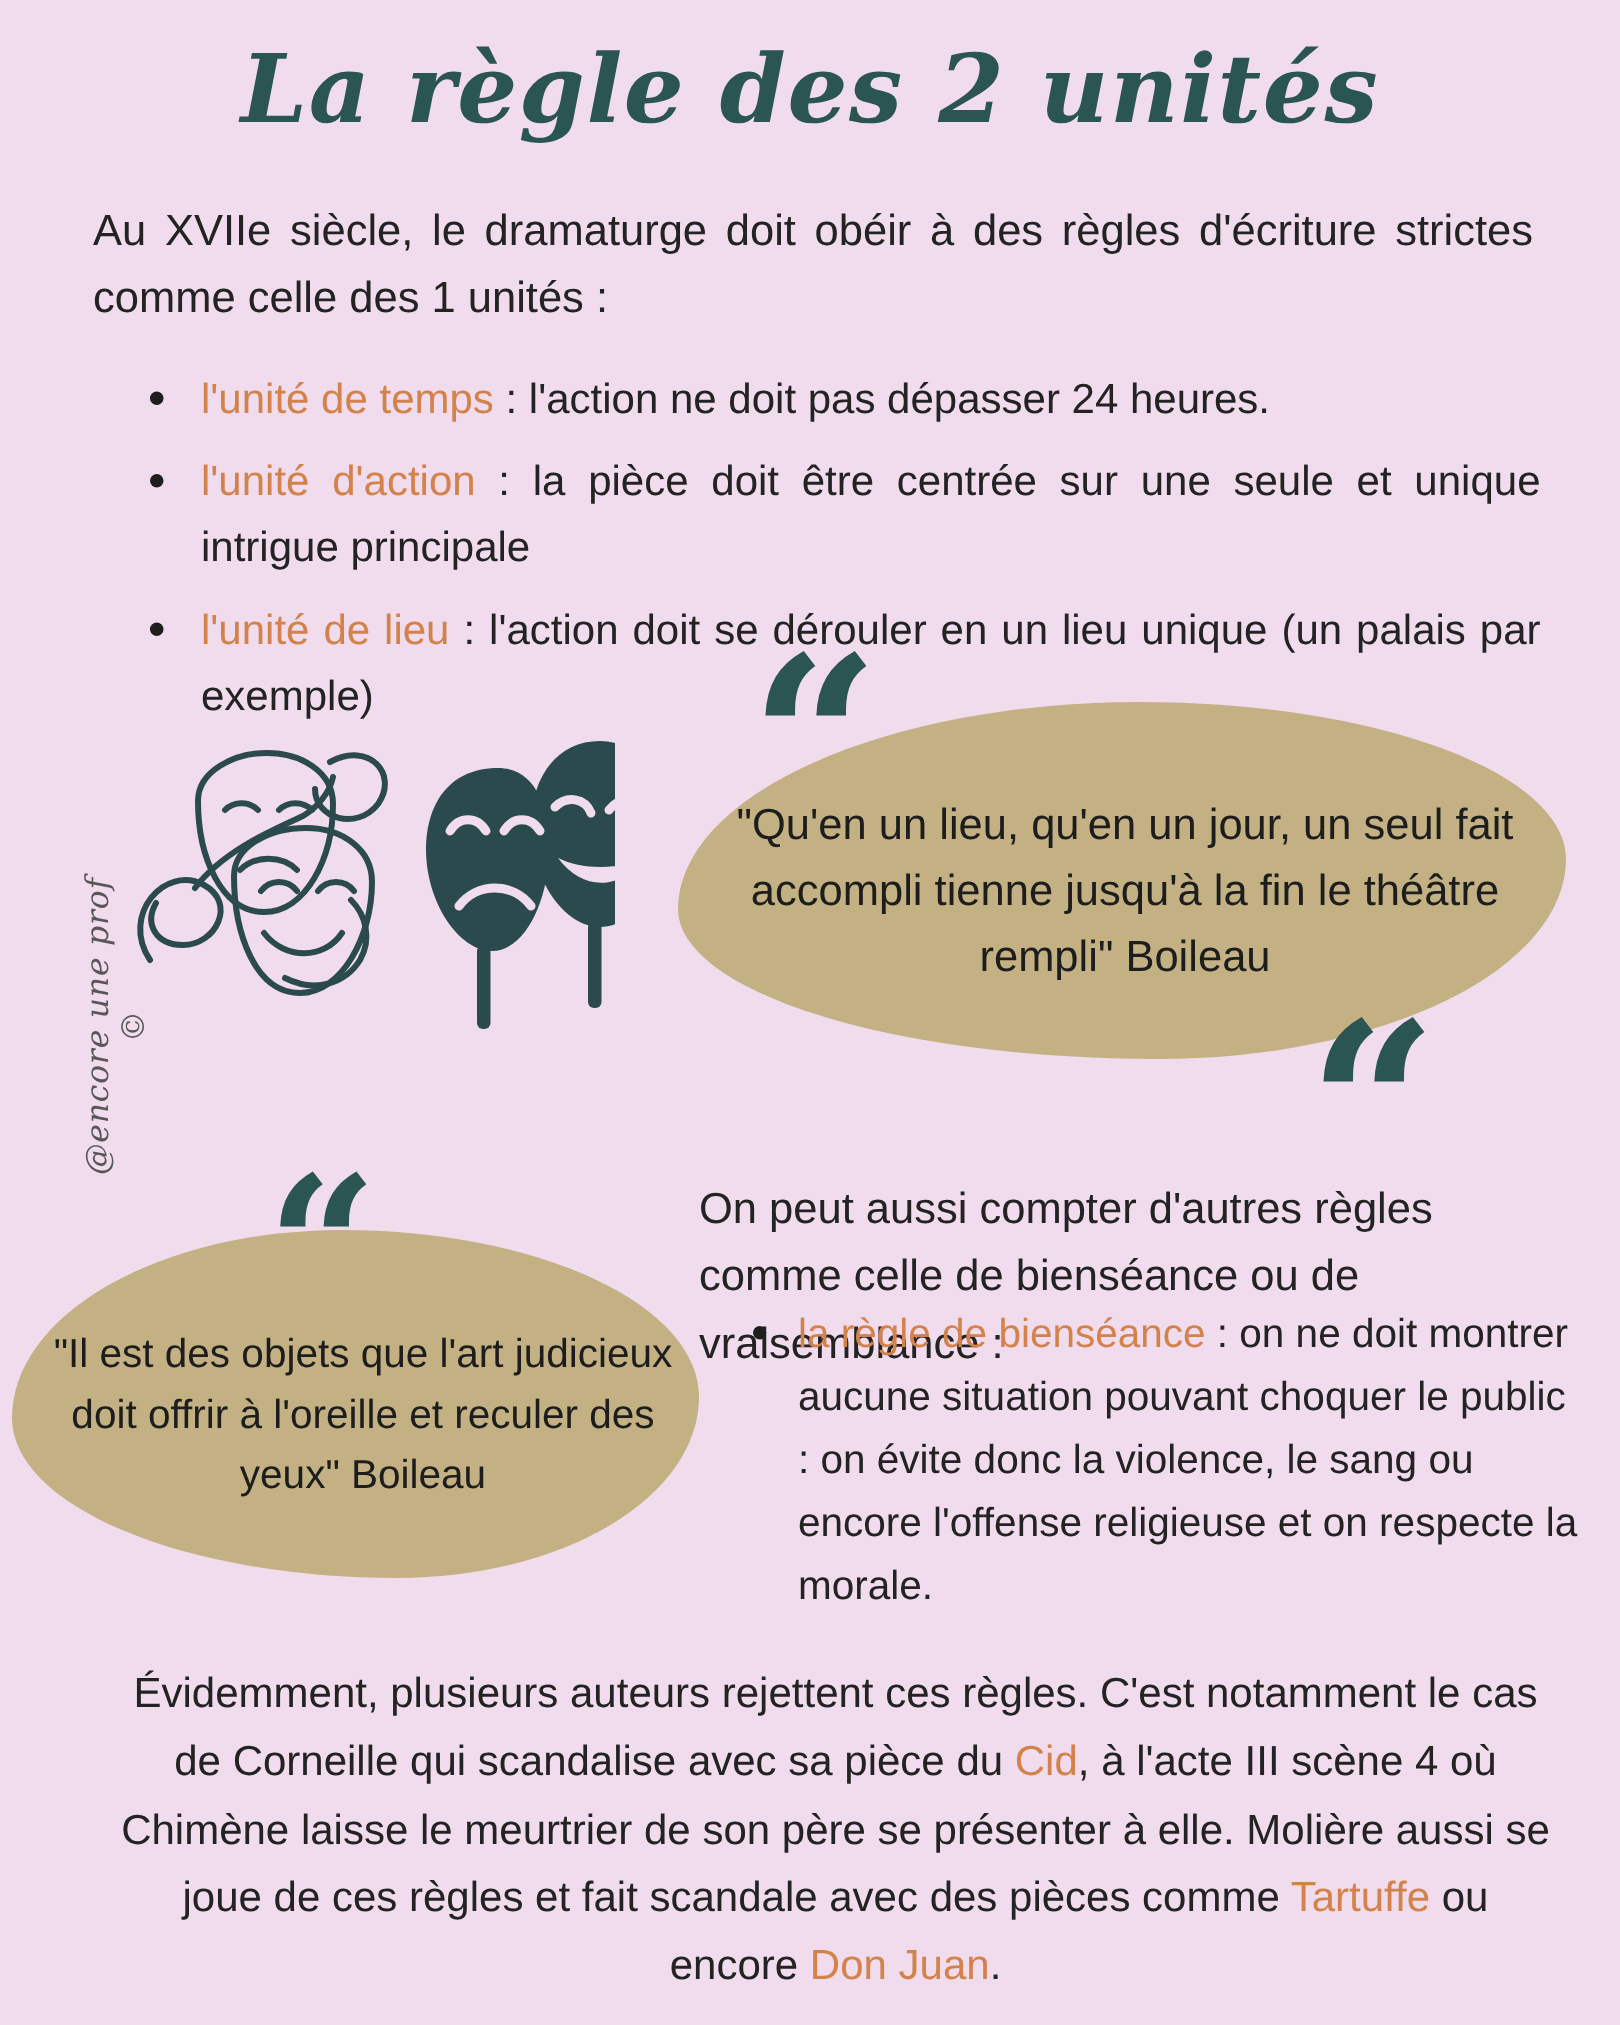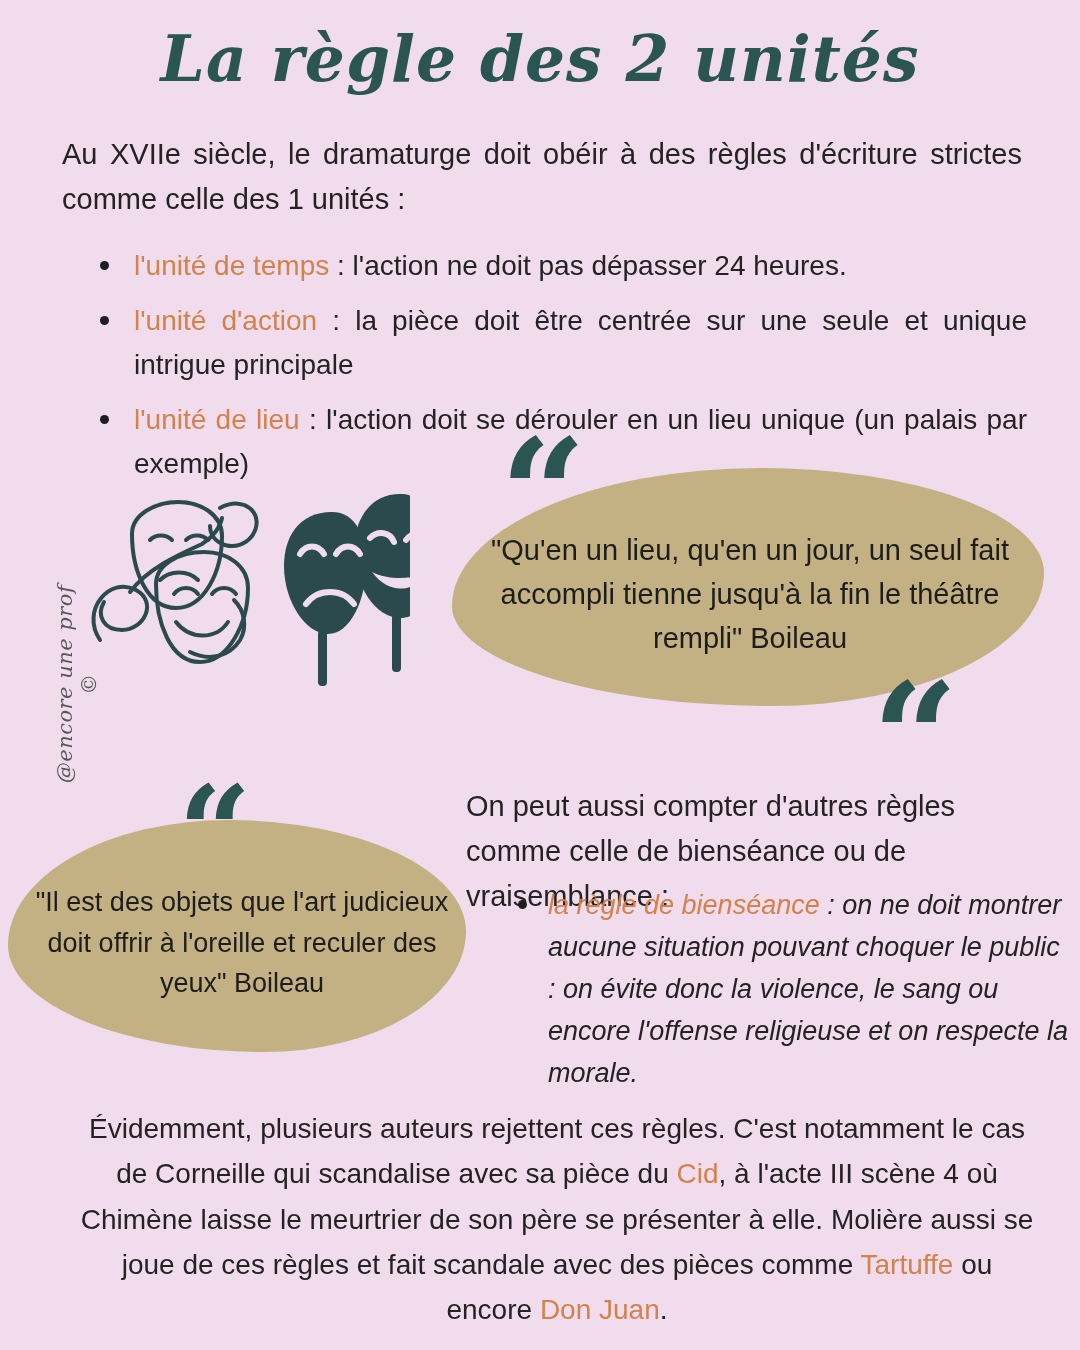--- a/index.html
+++ b/index.html
@@ -179,26 +179,25 @@
     width: 584px;
     font-size: 29px;
     line-height: 1.56;
     margin-top: 12px;
   }
   .list-rules {
     position: absolute;
     left: 496px;
     top: 868px;
     width: 556px;
-    margin: 16px;
+    margin: 0;
     padding: 0;
     list-style: none;
     font-size: 27px;
     line-height: 1.56;
-    font-style: italic;
   }
   .list-rules li {
     position: relative;
     padding-left: 36px;
   }
   .list-rules li::before {
     content: "";
     position: absolute;
     left: 6px;
     top: 16px;

